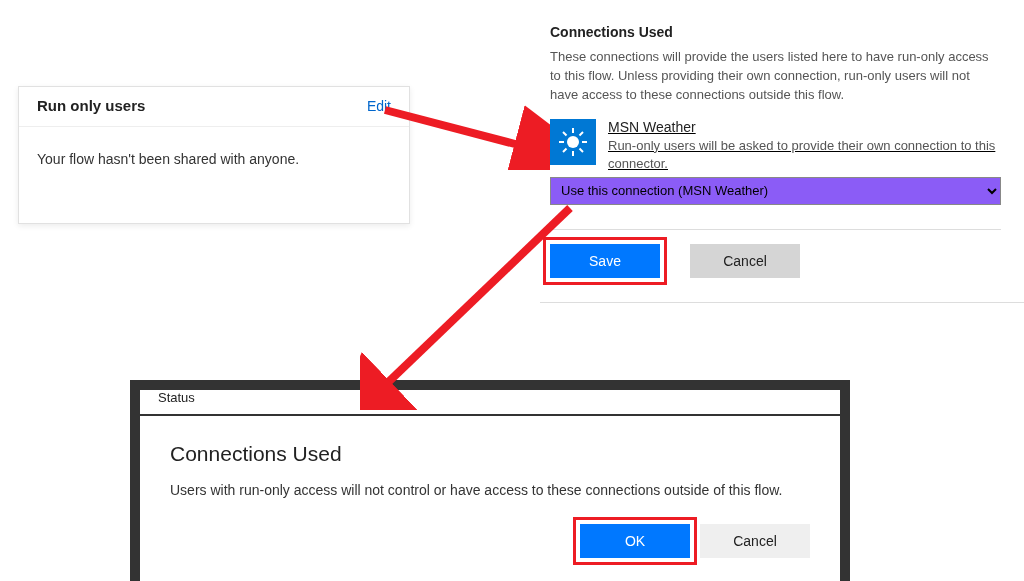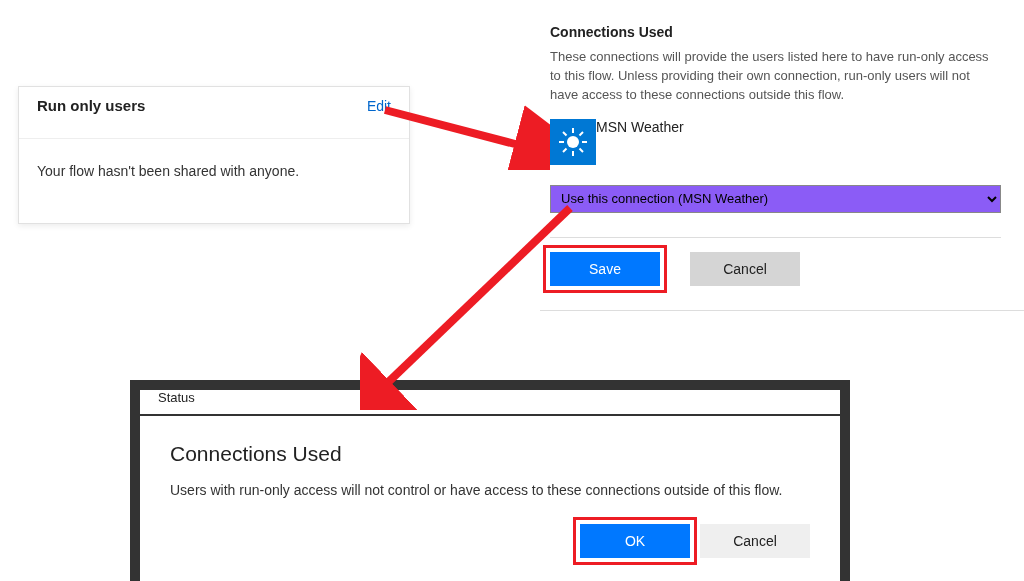--- a/index.html
+++ b/index.html
@@ -20,21 +20,21 @@
       width: 392px;
       height: 138px;
       border: 1px solid #e1e1e1;
       box-shadow: 0 2px 6px rgba(0,0,0,0.08);
       background: #fff;
     }
     .card-run-only .hdr {
       display: flex;
       justify-content: space-between;
       align-items: center;
-      padding: 10px 18px 24px 18px;
+      padding: 10px 18px 12px 18px;
       border-bottom: 1px solid #eee;
     }
     .card-run-only .hdr .title {
       font-weight: 600;
       font-size: 15px;
       color: #222;
     }
     .card-run-only .hdr .edit {
       color: #0066cc;
       font-size: 14px;
@@ -63,21 +63,23 @@
       margin-bottom: 8px;
     }
     .panel-conn .desc {
       font-size: 13px;
       color: #555;
       line-height: 1.45;
       margin-bottom: 14px;
     }
     .connector-row {
       display: flex;
-      margin-bottom: 20px;
+      gap: 12px;
+      margin-bottom: 4px;
+      text-decoration: underline;
     }
     .connector-icon {
       width: 46px;
       height: 46px;
       background: #0078d4;
       display: flex;
       align-items: center;
       justify-content: center;
       flex-shrink: 0;
     }
@@ -201,20 +203,21 @@
           <line x1="24" y1="15" x2="29" y2="15"></line>
           <line x1="5" y1="5" x2="8.5" y2="8.5"></line>
           <line x1="21.5" y1="21.5" x2="25" y2="25"></line>
           <line x1="5" y1="25" x2="8.5" y2="21.5"></line>
           <line x1="21.5" y1="8.5" x2="25" y2="5"></line>
         </g>
       </svg>
     </div>
     <div class="connector-text">
       <div class="cname">MSN Weather</div>
+      <div class="csub">Run-only users will be asked to provide their own connection to this connector.</div>
     </div>
   </div>
 
   <select class="dropdown">
     <option>Use this connection (MSN Weather)</option>
   </select>
 
   <hr>
 
   <div class="btn-row">

